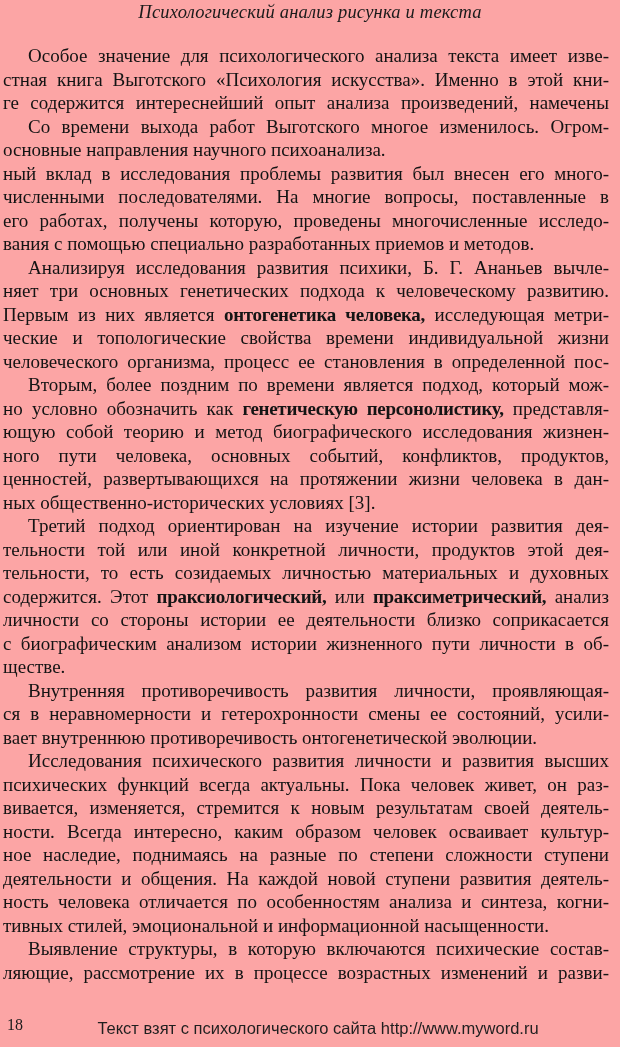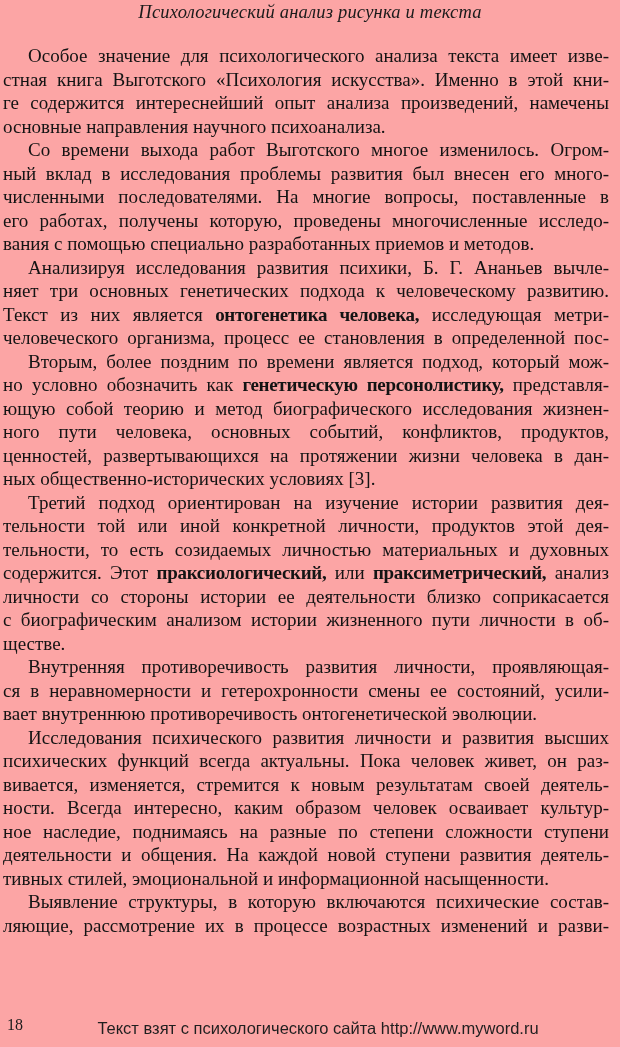--- a/index.html
+++ b/index.html
@@ -80,29 +80,30 @@
 </head>
 <body>
 
 <div class="page">
   <div class="running-head">Психологический анализ рисунка и текста</div>
 
   <div class="body-text">
       <div class="line indent"><span>Особое значение для психологического анализа текста имеет изве-</span></div>
       <div class="line"><span>стная книга Выготского «Психология искусства». Именно в этой кни-</span></div>
       <div class="line"><span>ге содержится интереснейший опыт анализа произведений, намечены</span></div>
+      <div class="line indent"><span>Со времени выхода работ Выготского многое изменилось. Огром-</span></div>
       <div class="line last"><span>основные направления научного психоанализа.</span></div>
-      <div class="line indent"><span>Со времени выхода работ Выготского многое изменилось. Огром-</span></div>
       <div class="line"><span>ный вклад в исследования проблемы развития был внесен его много-</span></div>
       <div class="line"><span>численными последователями. На многие вопросы, поставленные в</span></div>
       <div class="line"><span>его работах, получены которую, проведены многочисленные исследо-</span></div>
       <div class="line last"><span>вания с помощью специально разработанных приемов и методов.</span></div>
       <div class="line indent"><span>Анализируя исследования развития психики, Б. Г. Ананьев вычле-</span></div>
       <div class="line"><span>няет три основных генетических подхода к человеческому развитию.</span></div>
-      <div class="line"><span>Текст из них является </span><span class="bold">онтогенетика человека,</span><span> исследующая метри-</span></div>
+      <div class="line"><span>Первым из них является </span><span class="bold">онтогенетика человека,</span><span> исследующая метри-</span></div>
+      <div class="line"><span>ческие и топологические свойства времени индивидуальной жизни</span></div>
       <div class="line"><span>человеческого организма, процесс ее становления в определенной пос-</span></div>
       <div class="line indent"><span>Вторым, более поздним по времени является подход, который мож-</span></div>
       <div class="line"><span>но условно обозначить как </span><span class="bold">генетическую персонолистику,</span><span> представля-</span></div>
       <div class="line"><span>ющую собой теорию и метод биографического исследования жизнен-</span></div>
       <div class="line"><span>ного пути человека, основных событий, конфликтов, продуктов,</span></div>
       <div class="line"><span>ценностей, развертывающихся на протяжении жизни человека в дан-</span></div>
       <div class="line last"><span>ных общественно-исторических условиях [3].</span></div>
       <div class="line indent"><span>Третий подход ориентирован на изучение истории развития дея-</span></div>
       <div class="line"><span>тельности той или иной конкретной личности, продуктов этой дея-</span></div>
       <div class="line"><span>тельности, то есть созидаемых личностью материальных и духовных</span></div>
@@ -112,20 +113,21 @@
       <div class="line last"><span>ществе.</span></div>
       <div class="line indent"><span>Внутренняя противоречивость развития личности, проявляющая-</span></div>
       <div class="line"><span>ся в неравномерности и гетерохронности смены ее состояний, усили-</span></div>
       <div class="line last"><span>вает внутреннюю противоречивость онтогенетической эволюции.</span></div>
       <div class="line indent"><span>Исследования психического развития личности и развития высших</span></div>
       <div class="line"><span>психических функций всегда актуальны. Пока человек живет, он раз-</span></div>
       <div class="line"><span>вивается, изменяется, стремится к новым результатам своей деятель-</span></div>
       <div class="line"><span>ности. Всегда интересно, каким образом человек осваивает культур-</span></div>
       <div class="line"><span>ное наследие, поднимаясь на разные по степени сложности ступени</span></div>
       <div class="line"><span>деятельности и общения. На каждой новой ступени развития деятель-</span></div>
+      <div class="line"><span>ность человека отличается по особенностям анализа и синтеза, когни-</span></div>
       <div class="line last"><span>тивных стилей, эмоциональной и информационной насыщенности.</span></div>
       <div class="line indent"><span>Выявление структуры, в которую включаются психические состав-</span></div>
       <div class="line"><span>ляющие, рассмотрение их в процессе возрастных изменений и разви-</span></div>
     </div>
 
   <div class="footer">
     <div class="page-number">18</div>
     <div class="footer-note">Текст взят с психологического сайта http://www.myword.ru</div>
   </div>
 </div>

